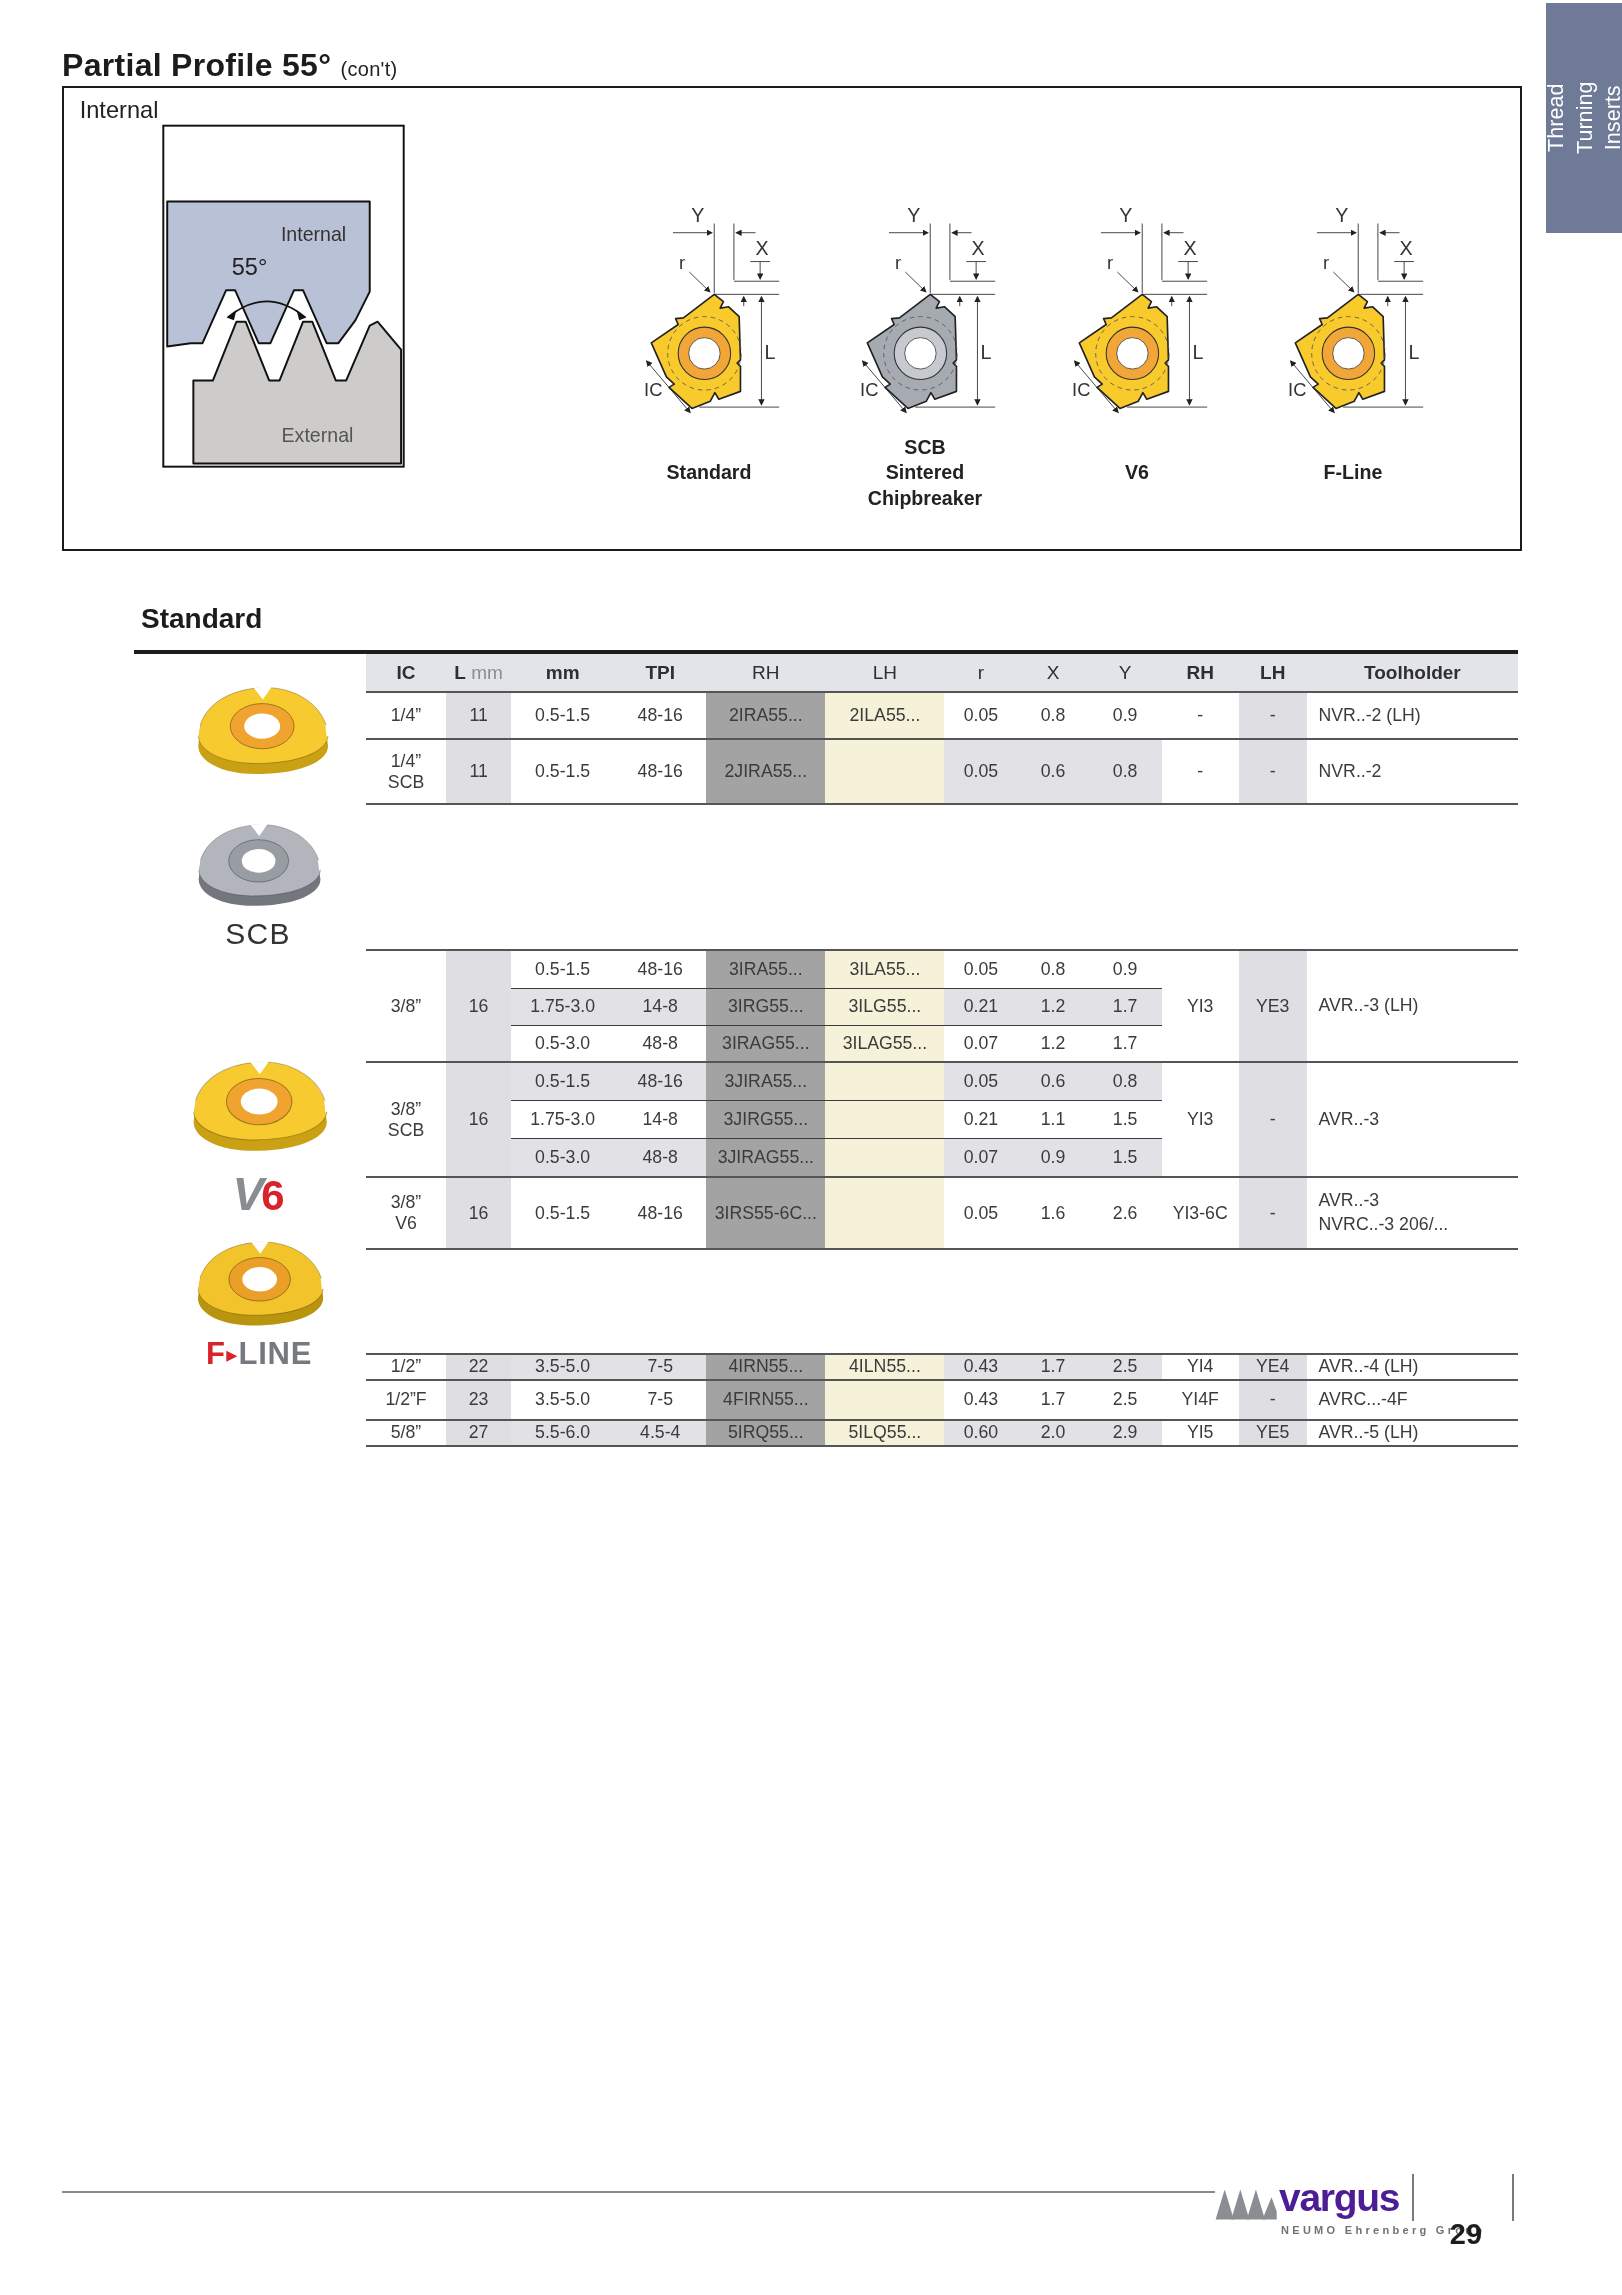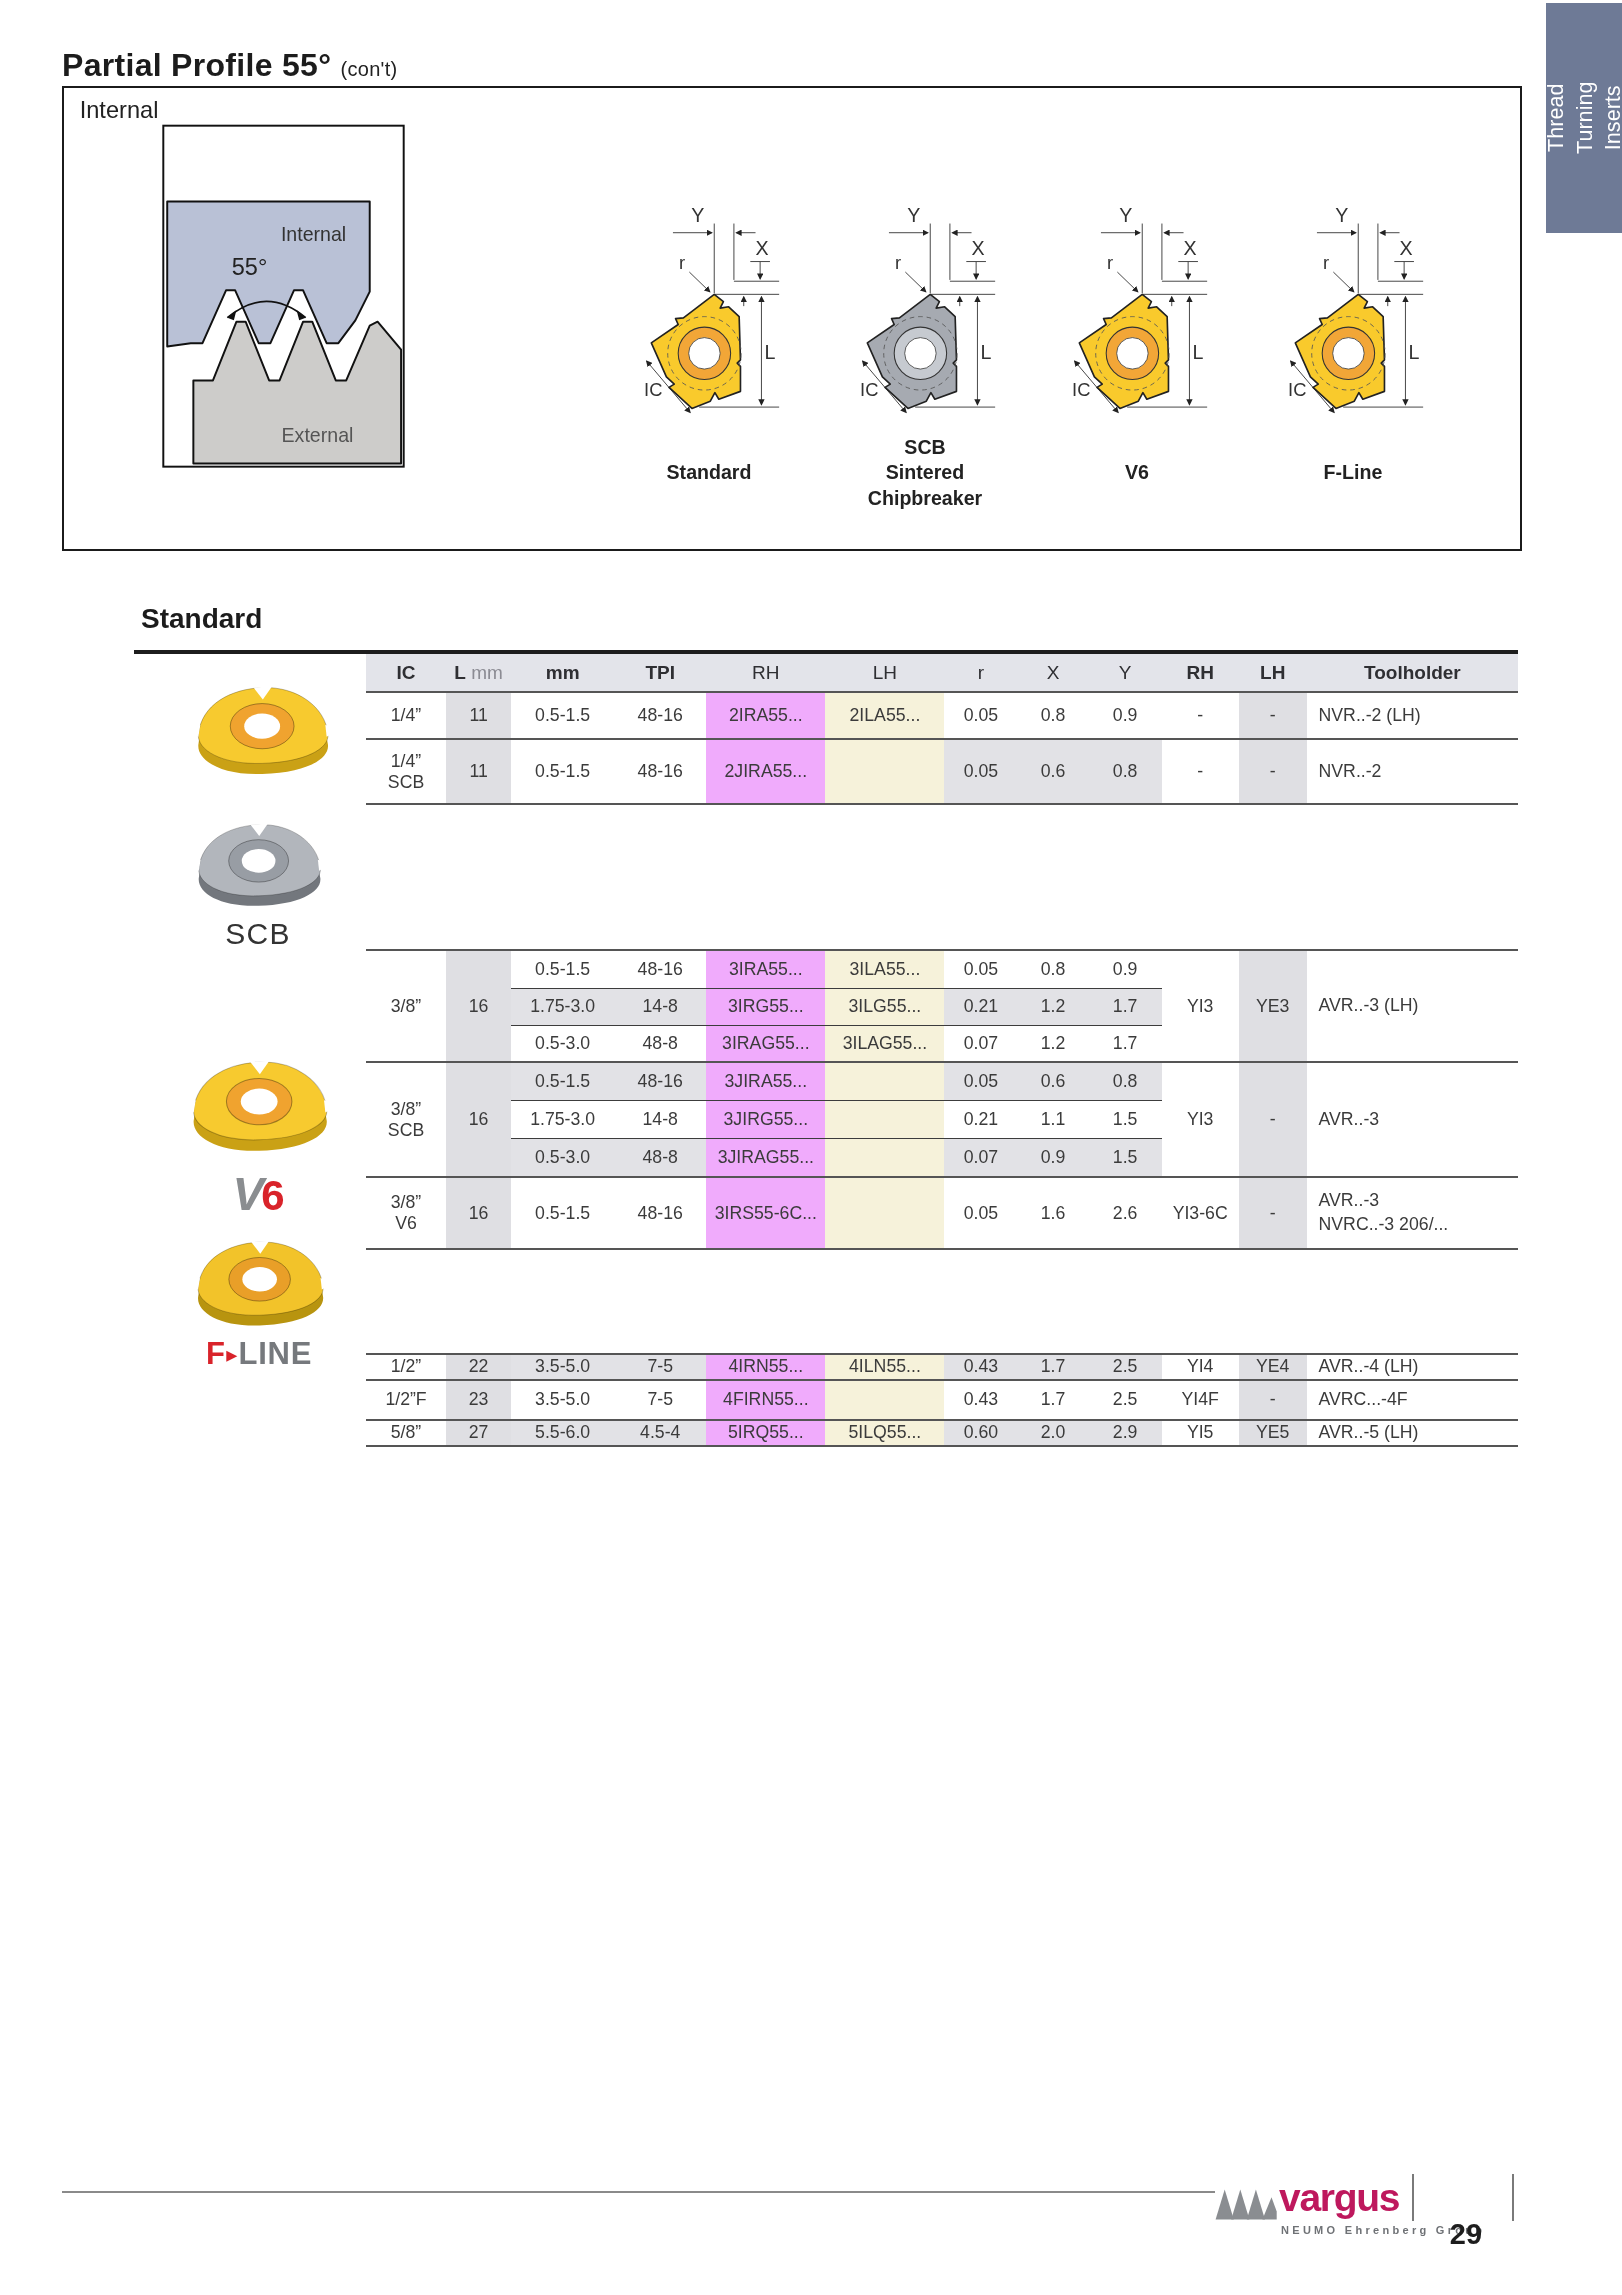--- a/index.html
+++ b/index.html
@@ -35,42 +35,42 @@
               font-size:17.7px;color:#3b3b3b;border-bottom:2px solid #555;}
   .spec-table.bordered-top{border-top:2px solid #555;}
   .spec-table th,.spec-table td{text-align:center;vertical-align:middle;padding:0 3.9px;font-weight:400;}
   th.gh{background:#a7a8bb;color:#3e3e52;font-size:19px;border-bottom:0.7px solid #84849a;}
   th.ch{background:#e3e4ea;color:#2f2f33;font-size:19px;border-bottom:2px solid #555;}
   th.ch.bold{font-weight:700;}
   th.ch .unit{font-weight:400;color:#8b8b93;}
   tr.block-start td{border-top:2px solid #555;}
   tr.subrow td{border-top:1.3px solid #3c3c3c;}
   td.col-l{background:#dfdfe3;}
-  td.col-rh{background:#f0abfc;}
+  td.col-rh{background:#a3a3a3;}
   td.col-lh{background:#f6f2da;}
   td.col-lha{background:#dfdfe3;}
   td.sh{background:#e2e2e6;}
   td.tool{text-align:left;padding-left:11.8px;line-height:1.35;}
 
   
   .photo{position:absolute;}
   .scb-caption{position:absolute;left:160px;top:917px;width:196px;text-align:center;
                font-size:30px;color:#333;font-weight:400;letter-spacing:1.3px;}
   .v6-logo{position:absolute;left:154px;top:1166px;width:209px;text-align:center;}
   .v6-logo .v{font-size:47px;font-weight:900;font-style:italic;color:#8a8d90;letter-spacing:-2.6px;}
   .v6-logo .six{font-size:42px;font-weight:900;color:#d9232a;}
   .fline-logo{position:absolute;left:156px;top:1336px;width:206px;text-align:center;font-weight:900;}
   .fline-logo .f{font-size:31px;color:#d9232a;}
   .fline-logo .arrow{font-size:14.4px;color:#d9232a;vertical-align:3.9px;margin:0 1.3px;}
   .fline-logo .line{font-size:31px;color:#76797d;letter-spacing:0.7px;}
 
   
   .footer-rule{position:absolute;left:62px;top:2191px;width:1153px;height:2px;background:#8a8a8a;}
   .peaks{position:absolute;left:1214px;top:2183px;width:63px;height:39px;}
-  .brand{position:absolute;left:1279px;top:2176px;font-size:39px;font-weight:700;color:#be185d;letter-spacing:-1.3px;}
+  .brand{position:absolute;left:1279px;top:2176px;font-size:39px;font-weight:700;color:#4c1d95;letter-spacing:-1.3px;}
   .brand-sub{position:absolute;left:1281px;top:2224px;font-size:11px;font-weight:700;color:#6f7276;letter-spacing:3.3px;}
   .vbar{position:absolute;top:2174px;width:2px;height:47px;background:#7a7a7a;}
   #bar1{left:1412px;} #bar2{left:1512px;}
   .page-num{position:absolute;left:1436px;top:2182px;width:60px;text-align:center;font-size:29px;font-weight:700;color:#1d1d1d;margin-top:36px;}
 </style>
 </head>
 <body>
 
 <div class="page">
 

